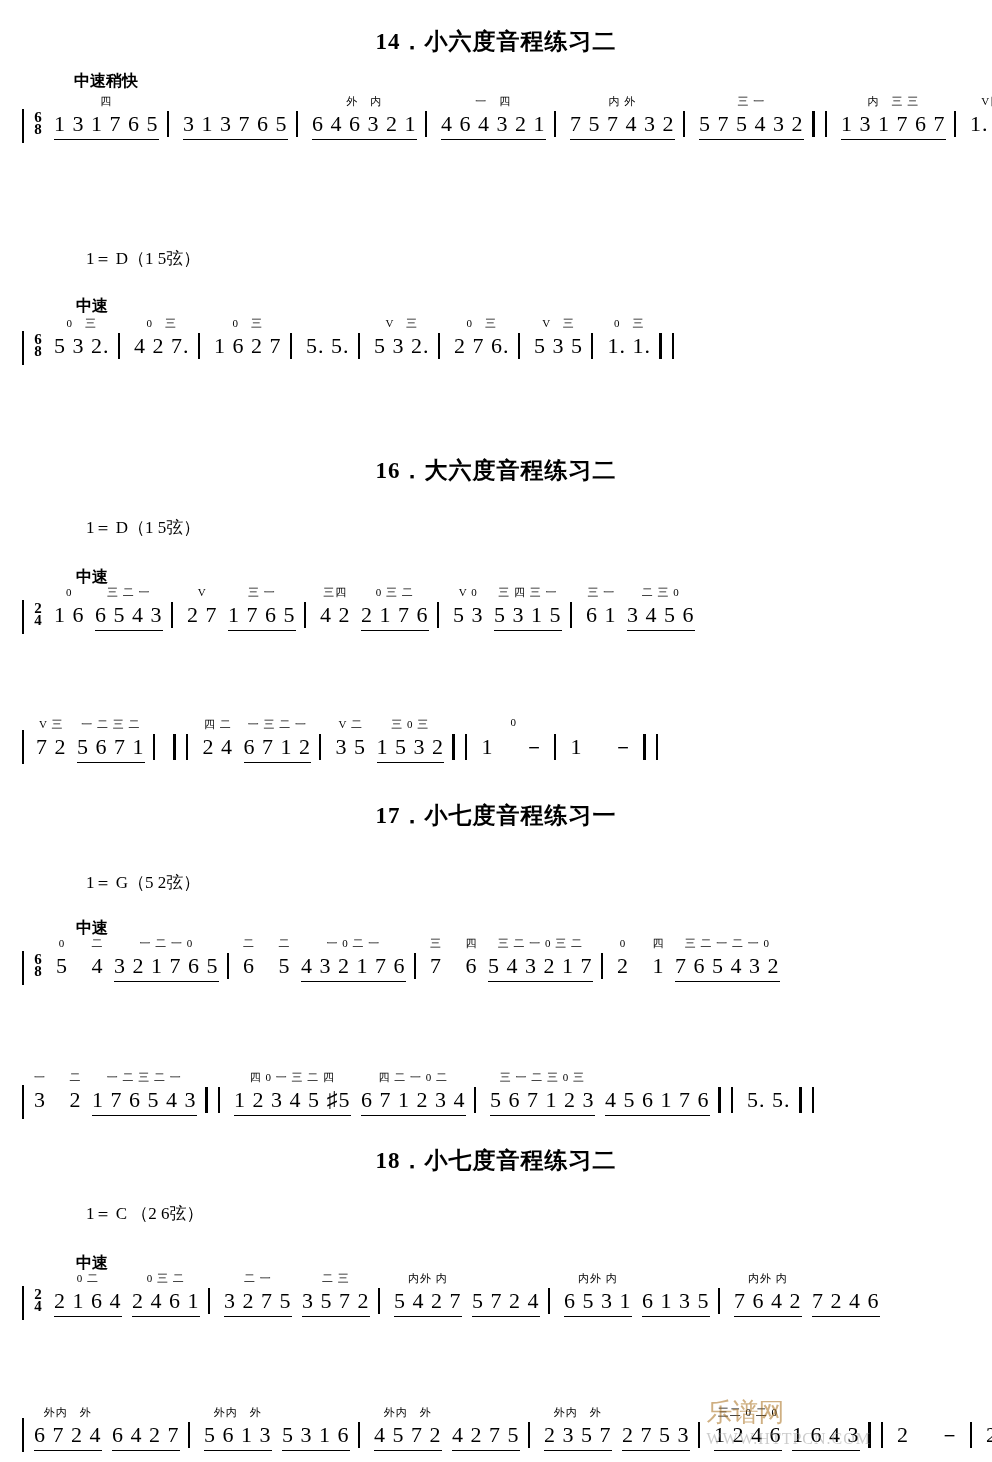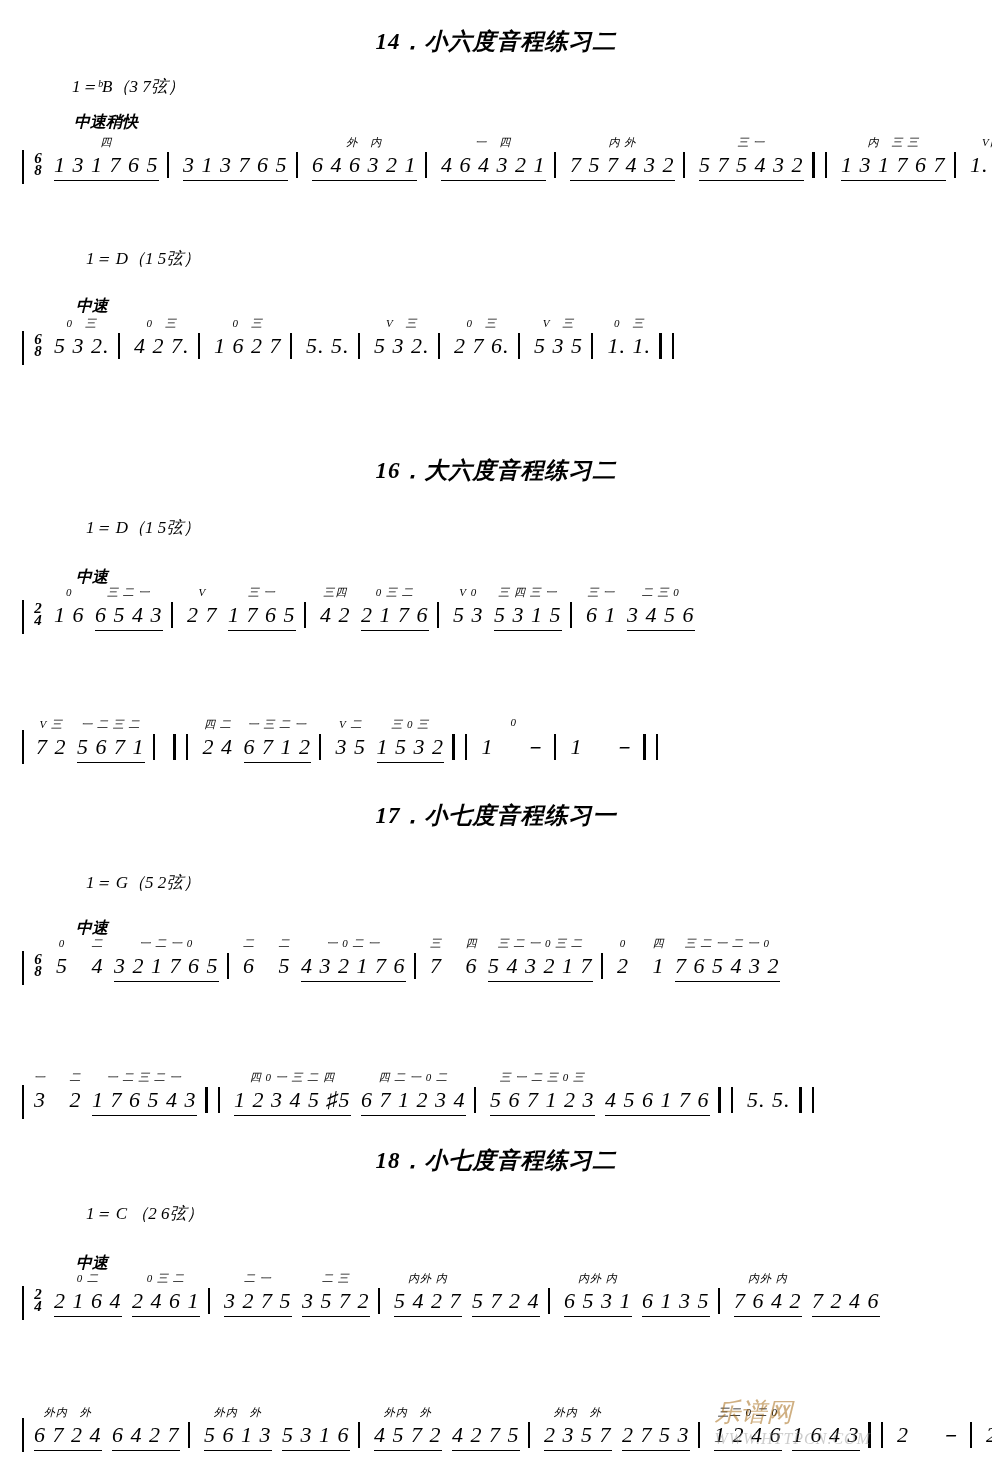--- a/index.html
+++ b/index.html
@@ -1,17 +1,17 @@
 <!DOCTYPE html>
 <html><head>
 <meta charset="utf-8">
 <style>
   html,body{margin:0;padding:0;background:#fff;}
   body{width:992px;height:1462px;position:relative;font-family:"Liberation Serif",serif;color:#000;overflow:hidden;}
-  .page{position:relative;width:885px;height:1462px;font-style:italic;}
+  .page{position:relative;width:885px;height:1462px;}
   .title{text-align:center;font-size:23px;font-weight:bold;font-family:"Liberation Serif",serif;letter-spacing:1px;}
   .keyline{font-size:17px;font-family:"Liberation Serif",serif;}
   .tempo{font-size:16px;font-weight:bold;font-family:"Liberation Sans",sans-serif;}
   .staffrow{position:relative;height:58px;}
   .meter{display:inline-block;width:16px;text-align:center;font-size:15px;line-height:12px;vertical-align:middle;font-weight:bold;}
   .meter .top{display:block;}
   .meter .bot{display:block;}
   .notes{font-family:"Liberation Serif",serif;font-size:22px;letter-spacing:1px;white-space:nowrap;}
   .bar{display:inline-block;width:2px;height:26px;background:#000;vertical-align:-6px;margin:0 6px;}
   .dbar{display:inline-block;width:10px;height:26px;border-left:3px solid #000;border-right:2px solid #000;vertical-align:-6px;margin:0 6px;}
@@ -24,23 +24,20 @@
   .sec{margin-bottom:0;}
   .left-edge{position:absolute;left:22px;width:2px;background:#000;}
 </style>
 </head>
 <body>
 
 <div class="page">
 
   <div class="sec" style="position:absolute;left:0;top:26px;width:992px;">
     <div class="title">14．小六度音程练习二</div>
-    <div class="keyline" style="margin:18px 0 0 72px;">
-      <span>1＝ᵇB（3 7弦）</span>
-    </div>
     <div class="tempo" style="margin:14px 0 11px 74px;">中速稍快</div>
 
     <div class="staffrow" style="margin-top:4px;">
       <div class="left-edge" style="left:22px;top:6px;height:34px;"></div>
       <span class="meter" style="position:absolute;left:30px;top:8px;">
         <span class="top">6</span>
         <span class="bot">8</span>
       </span>
       <div class="notes" style="position:absolute;left:52px;top:8px;">
         <span class="grp u1"><span class="fin">四</span>1 3 1 7 6 5</span><span class="bar"></span>

